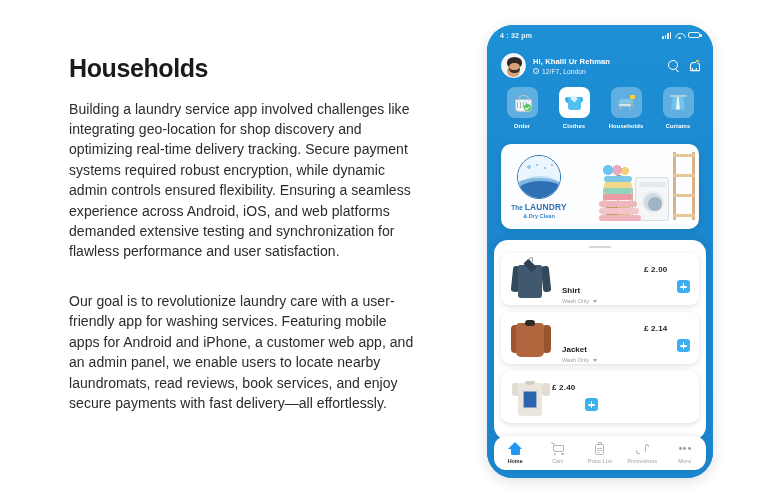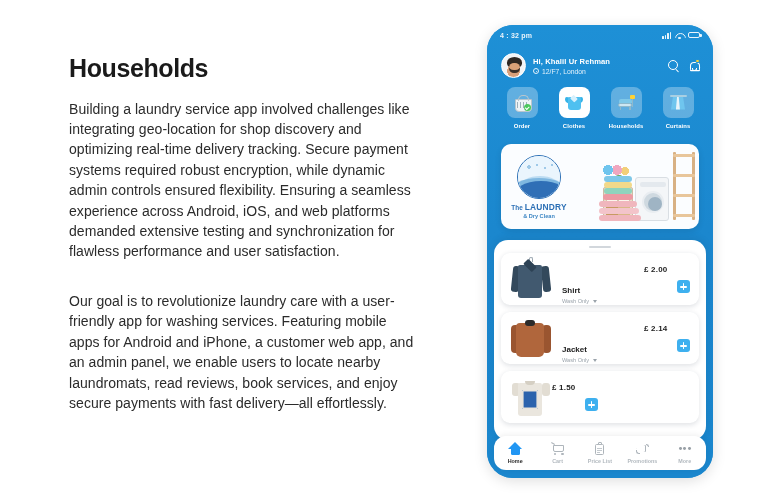--- a/index.html
+++ b/index.html
@@ -467,21 +467,21 @@
 
           <div class="prod">
             <div class="thumb th-tee">
               <span class="sl l"></span>
                 <span class="sl r"></span>
                 <span class="b"></span>
                 <span class="col"></span>
                 <span class="print"></span>
             </div>
             <div class="prod-right">
-              <div class="prod-price">£ 1.50</div>
+              <div class="prod-price">£ 2.40</div>
               <div class="add-btn"></div>
             </div>
           </div>
 
         </div>
       </div>
 
       <div class="bottomnav">
         <div class="nav-item active">
           <span class="ni ni-home">

